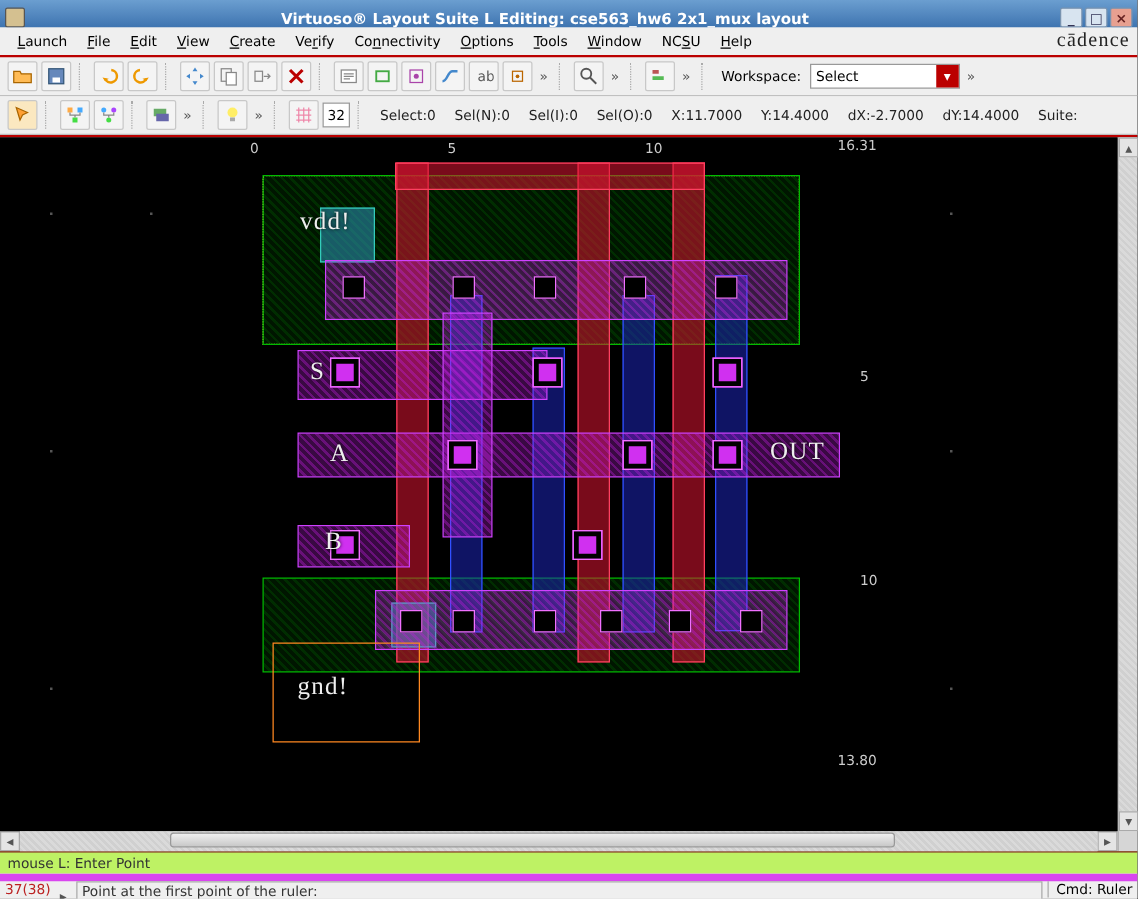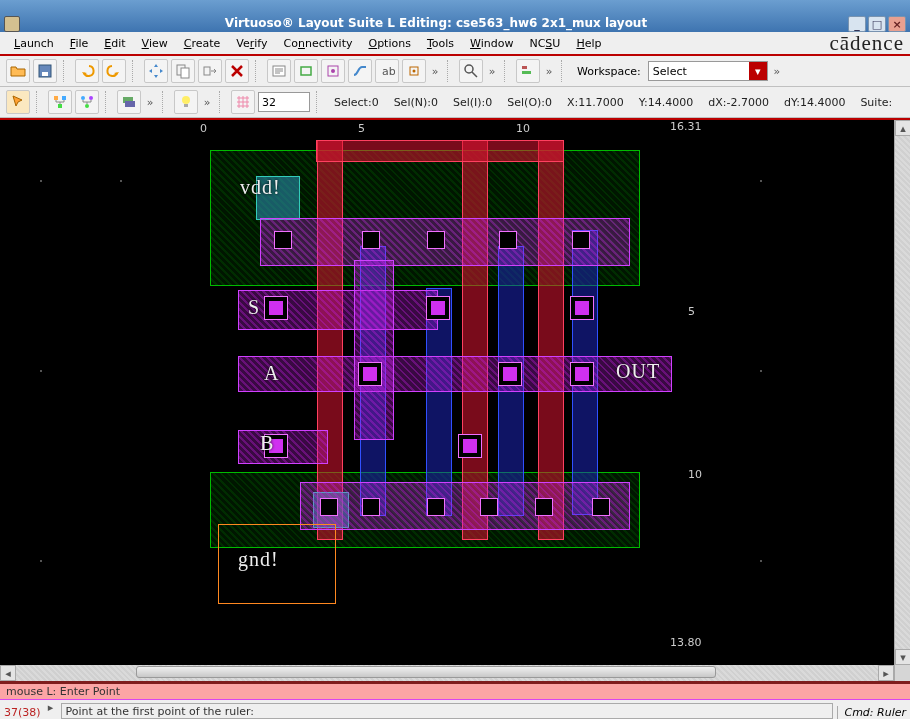--- a/index.html
+++ b/index.html
@@ -1,55 +1,55 @@
 <!DOCTYPE html>
 <html><head>
 <meta charset="utf-8">
 <style>
   * { box-sizing: border-box; margin: 0; padding: 0; font-family: "DejaVu Sans", Arial, sans-serif; font-size: 11px; }
   body { background: #e8e8e8; width: 910px; height: 719px; overflow: hidden; display: flex; flex-direction: column; }
   
-  .titlebar { height: 22px; background: linear-gradient(#6b9ed0, #3e74b0); display: flex; align-items: flex-start; color: #fff; font-weight: bold; padding: 16px 4px; }
+  .titlebar { height: 22px; background: linear-gradient(#6b9ed0, #3e74b0); display: flex; align-items: flex-end; color: #fff; font-weight: bold; padding: 0 4px; }
   .titlebar .icon { width: 16px; height: 16px; background: #d4c090; border: 1px solid #555; margin-right: 6px; border-radius: 2px; }
   .titlebar .title { flex: 1; text-align: center; font-size: 12px; }
   .win-btn { width: 18px; height: 16px; margin-left: 2px; background: #d8e4f0; border: 1px solid #7893b0; border-radius: 2px; display: flex; align-items: center; justify-content: center; color: #335; font-size: 11px; font-weight: bold; cursor: pointer; }
   .win-btn.close { background: #e8a090; color: #622; }
   
   .menubar { height: 24px; background: #efefef; display: flex; align-items: center; padding: 0 6px; border-bottom: 2px solid #bb0000; }
   .menu-item { padding: 3px 8px; cursor: pointer; }
   .menu-item u { text-decoration: underline; }
-  .brand { margin-left: auto; font-family: serif; font-size: 21px; letter-spacing: 1px; color: #222; }
+  .brand { margin-left: auto; font-family: serif; font-size: 16px; letter-spacing: 1px; color: #222; }
   
   .toolbar { background: #efefef; display: flex; align-items: center; padding: 3px 6px; gap: 3px; border-bottom: 1px solid #c0c0c0; }
   .tool-sep { width: 6px; height: 22px; border-left: 1px dotted #aaa; margin: 0 3px; }
   .tool-btn { width: 24px; height: 24px; background: #f4f4f4; border: 1px solid #c8c8c8; border-radius: 2px; display: flex; align-items: center; justify-content: center; cursor: pointer; }
   .tool-btn svg { width: 16px; height: 16px; }
   .tool-chev { width: 12px; height: 24px; display: flex; align-items: center; justify-content: center; color: #555; cursor: pointer; }
   .status-cell { padding: 0 6px; color: #222; font-size: 11px; }
   .ws-label { padding: 0 4px; }
   .ws-select { height: 20px; width: 120px; border: 1px solid #999; background: #fff; padding-left: 4px; display: flex; align-items: center; position: relative; }
   .ws-select .caret { position: absolute; right: 0; top: 0; width: 18px; height: 100%; background: #bb0000; display: flex; align-items: center; justify-content: center; color: #fff; }
-  .small-input { width: 52px; height: 20px; border: 1px solid #999; background: #fff; padding-left: 3px; display: flex; align-items: center; }
+  .small-input { width: 22px; height: 20px; border: 1px solid #999; background: #fff; padding-left: 3px; display: flex; align-items: center; }
   .redline { height: 2px; background: #bb0000; }
   
   .canvas-wrap { flex: 1; display: flex; background: #000; }
   .canvas { flex: 1; background: #000; position: relative; overflow: hidden; }
   .scroll-v { width: 16px; background: #d6d6d6; border-left: 1px solid #aaa; display:flex; flex-direction:column; }
   .scroll-v .arrow, .scroll-h .arrow { height:16px; width:16px; background:#e4e4e4; border:1px solid #aaa; display:flex;align-items:center;justify-content:center;color:#555; cursor:pointer;}
   .scroll-v .track { flex:1; background: repeating-linear-gradient(45deg,#d0d0d0,#d0d0d0 2px,#dadada 2px,#dadada 4px); }
   .scroll-h-row { display:flex; height:16px; background:#d6d6d6; }
   .scroll-h { flex:1; display:flex; }
   .scroll-h .track { flex:1; background: repeating-linear-gradient(45deg,#d0d0d0,#d0d0d0 2px,#dadada 2px,#dadada 4px); }
   .scroll-h .thumb { width: 580px; margin:0 auto; background: linear-gradient(#f0f0f0,#c8c8c8); border:1px solid #999; border-radius:3px; }
   
-  .status-row { height: 18px; background: #fca5a5; display: flex; align-items: center; padding: 0 6px; border-top:3px solid #7f1d1d; font-size: 11px; color:#333;}
+  .status-row { height: 18px; background: #bef264; display: flex; align-items: center; padding: 0 6px; border-top:1px solid #7f1d1d; font-size: 11px; color:#333;}
   .status-row .left { flex: 1; }
   .status-row .mid { flex: 1; text-align: center; }
   .status-row .right { flex:1; text-align: right; }
-  .prompt-row { height: 20px; background: #efefef; display: flex; align-items: flex-end; padding: 0 4px; border-top:1px solid #d946ef; gap:4px;}
+  .prompt-row { height: 20px; background: #efefef; display: flex; align-items: flex-start; padding: 0 4px; border-top:6px solid #d946ef; gap:4px;}
   .prompt-row .count { color:#bb2222; font-size:11px;}
   .prompt-row .pbox { flex:1; height:16px; border:1px solid #aaa; background:#efefef; padding-left:4px; display:flex; align-items:center; color:#333;}
   
   .ruler-top, .ruler-right { position:absolute; color:#ccc; font-size:11px; }
   .dot { position:absolute; width:2px; height:2px; background:#555; }
   .layer { position:absolute; }
   .green { background: repeating-linear-gradient(45deg, rgba(0,180,0,0.12), rgba(0,180,0,0.12) 3px, rgba(0,180,0,0.25) 3px, rgba(0,180,0,0.25) 5px); border:1px solid #0b0; }
   .nwell { border:1px dotted #ffcc44; }
   .red { background: rgba(220,20,50,0.55); border:1px solid #ff4060; }
   .blue { background: rgba(30,40,200,0.5); border:1px solid #3050ff; }
@@ -259,21 +259,21 @@
 <div class="canvas-wrap">
   <div class="canvas">
 
     <div class="ruler-top" style="left:200px; top:2px;">0</div>
     <div class="ruler-top" style="left:358px; top:2px;">5</div>
     <div class="ruler-top" style="left:516px; top:2px;">10</div>
     <div class="ruler-top" style="left:670px; top:0px;">16.31</div>
 
     <div class="ruler-right" style="left:688px; top:185px;">5</div>
     <div class="ruler-right" style="left:688px; top:348px;">10</div>
-    <div class="ruler-right" style="left:670px; top:516px;">13.80</div>
+    <div class="ruler-right" style="left:670px; top:492px;">13.80</div>
 
     <div class="layer nwell" style="left:210px; top:30px; width:430px; height:136px;"></div>
 
     <div class="layer green" style="left:210px; top:30px; width:430px; height:136px;"></div>
     <div class="layer green" style="left:210px; top:352px; width:430px; height:76px;"></div>
 
     <div class="layer red" style="left:317px; top:20px; width:26px; height:400px;"></div>
     <div class="layer red" style="left:462px; top:20px; width:26px; height:400px;"></div>
     <div class="layer red" style="left:538px; top:20px; width:26px; height:400px;"></div>
     <div class="layer red" style="left:316px; top:20px; width:248px; height:22px;"></div>
@@ -353,14 +353,14 @@
 <div class="status-row">
   <div class="left">mouse L: Enter Point</div>
 </div>
 
 <div class="prompt-row">
   <span class="count">37(38)</span>
   <div class="tool-chev">▸</div>
   <div class="pbox">
       <span>Point at the first point of the ruler:</span>
     </div>
-  <div style="border-left:1px solid #aaa;padding-left:6px;font-style:italic;">Cmd: Ruler</div>
+  <div style="border-left:1px solid #aaa;padding-left:6px;">Cmd: Ruler</div>
 </div>
 
 </body></html>

